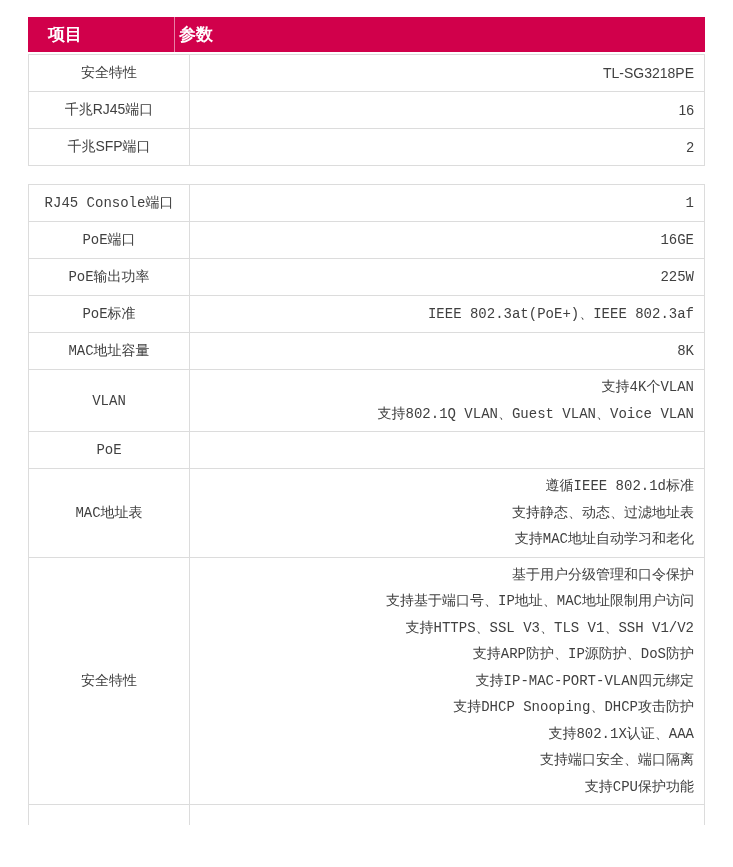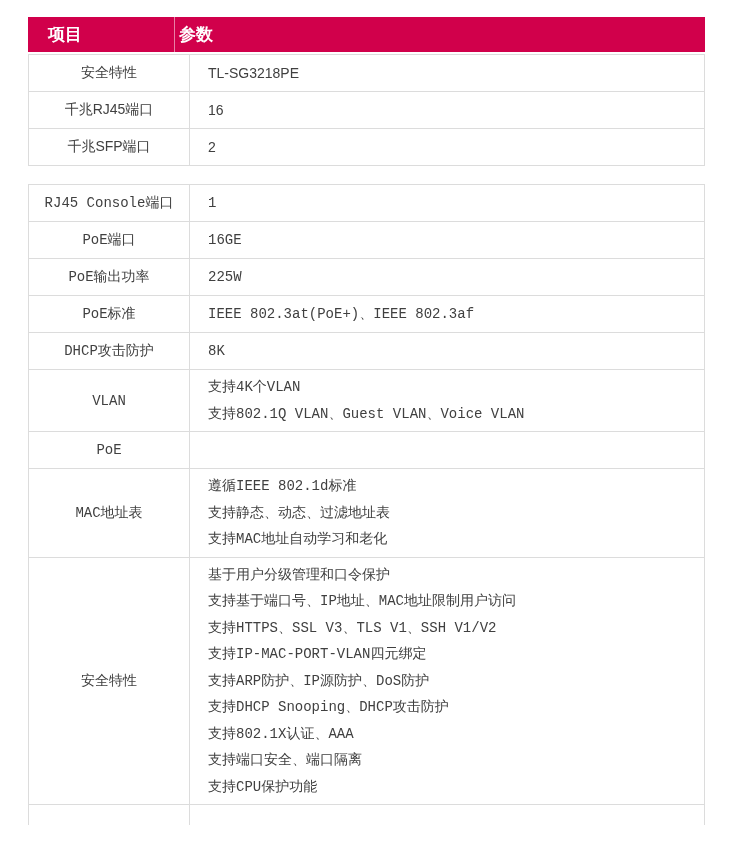--- a/index.html
+++ b/index.html
@@ -39,21 +39,21 @@
     border-right:1px solid var(--border,#DCDCDC);
     display:flex;align-items:center;justify-content:center;
     text-align:center;
     padding:2px 4px;
   }
   .cell.value{
     flex:1;
     display:flex;flex-direction:column;justify-content:center;
     padding:4px 10px 4px 18px;
   }
-  .cell.value .line{line-height:26.5px;}
+  .cell.value .line{line-height:26.5px;text-align:right;}
   .cutoff-row{
     margin:0 28px;
     height:20px;
     border-left:1px solid var(--border,#DCDCDC);
     border-right:1px solid var(--border,#DCDCDC);
     display:flex;
   }
   .cutoff-row .stub{
     width:161px;
     border-right:1px solid var(--border,#DCDCDC);
@@ -110,21 +110,21 @@
           <div class="line">225W</div>
         </div>
       </div>
       <div class="row">
         <div class="cell label">PoE标准</div>
         <div class="cell value">
           <div class="line">IEEE 802.3at(PoE+)、IEEE 802.3af</div>
         </div>
       </div>
       <div class="row">
-        <div class="cell label">DHCP攻击防护</div>
+        <div class="cell label">MAC地址容量</div>
         <div class="cell value">
           <div class="line">8K</div>
         </div>
       </div>
       <div class="row">
         <div class="cell label">VLAN</div>
         <div class="cell value">
           <div class="line">支持4K个VLAN</div>
           <div class="line">支持802.1Q VLAN、Guest VLAN、Voice VLAN</div>
         </div>
@@ -139,22 +139,22 @@
           <div class="line">支持静态、动态、过滤地址表</div>
           <div class="line">支持MAC地址自动学习和老化</div>
         </div>
       </div>
       <div class="row">
         <div class="cell label">安全特性</div>
         <div class="cell value">
           <div class="line">基于用户分级管理和口令保护</div>
           <div class="line">支持基于端口号、IP地址、MAC地址限制用户访问</div>
           <div class="line">支持HTTPS、SSL V3、TLS V1、SSH V1/V2</div>
+          <div class="line">支持ARP防护、IP源防护、DoS防护</div>
           <div class="line">支持IP-MAC-PORT-VLAN四元绑定</div>
-          <div class="line">支持ARP防护、IP源防护、DoS防护</div>
           <div class="line">支持DHCP Snooping、DHCP攻击防护</div>
           <div class="line">支持802.1X认证、AAA</div>
           <div class="line">支持端口安全、端口隔离</div>
           <div class="line">支持CPU保护功能</div>
         </div>
       </div>
     </div>
 
   <div class="cutoff-row">
     <div class="stub"></div>

